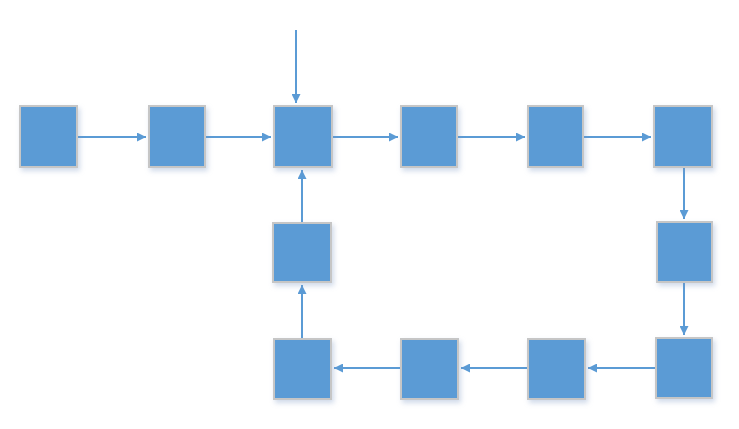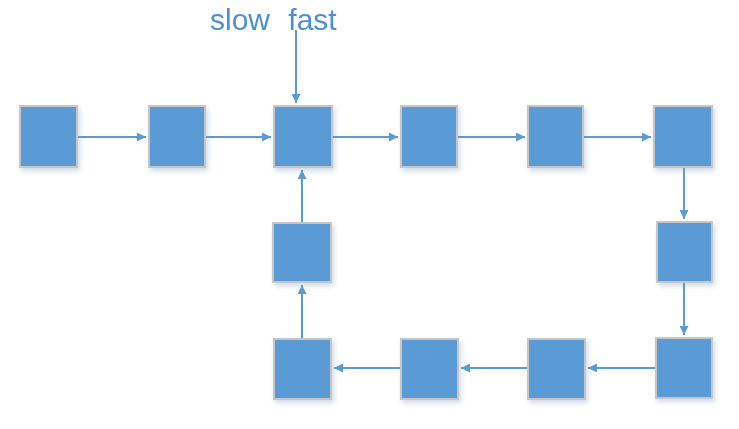--- a/index.html
+++ b/index.html
@@ -77,15 +77,14 @@
       <div class="node" style="left: 527px; top: 105px; width: 57px; height: 63px; background: rgb(91, 155, 213); border-color: rgb(198, 198, 198);"></div>
       <div class="node" style="left: 653px; top: 105px; width: 60px; height: 63px; background: rgb(91, 155, 213); border-color: rgb(198, 198, 198);"></div>
       <div class="node" style="left: 656px; top: 221px; width: 57px; height: 62px; background: rgb(91, 155, 213); border-color: rgb(198, 198, 198);"></div>
       <div class="node" style="left: 655px; top: 337px; width: 58px; height: 62px; background: rgb(91, 155, 213); border-color: rgb(198, 198, 198);"></div>
       <div class="node" style="left: 527px; top: 338px; width: 59px; height: 62px; background: rgb(91, 155, 213); border-color: rgb(198, 198, 198);"></div>
       <div class="node" style="left: 400px; top: 338px; width: 59px; height: 62px; background: rgb(91, 155, 213); border-color: rgb(198, 198, 198);"></div>
       <div class="node" style="left: 273px; top: 338px; width: 59px; height: 62px; background: rgb(91, 155, 213); border-color: rgb(198, 198, 198);"></div>
       <div class="node" style="left: 272px; top: 222px; width: 60px; height: 61px; background: rgb(91, 155, 213); border-color: rgb(198, 198, 198);"></div>
     </div>
 
-  <div id="pointer-label" style="color: rgb(77, 143, 214);">slow fast</div>
 
 </div>
 
 </body></html>

